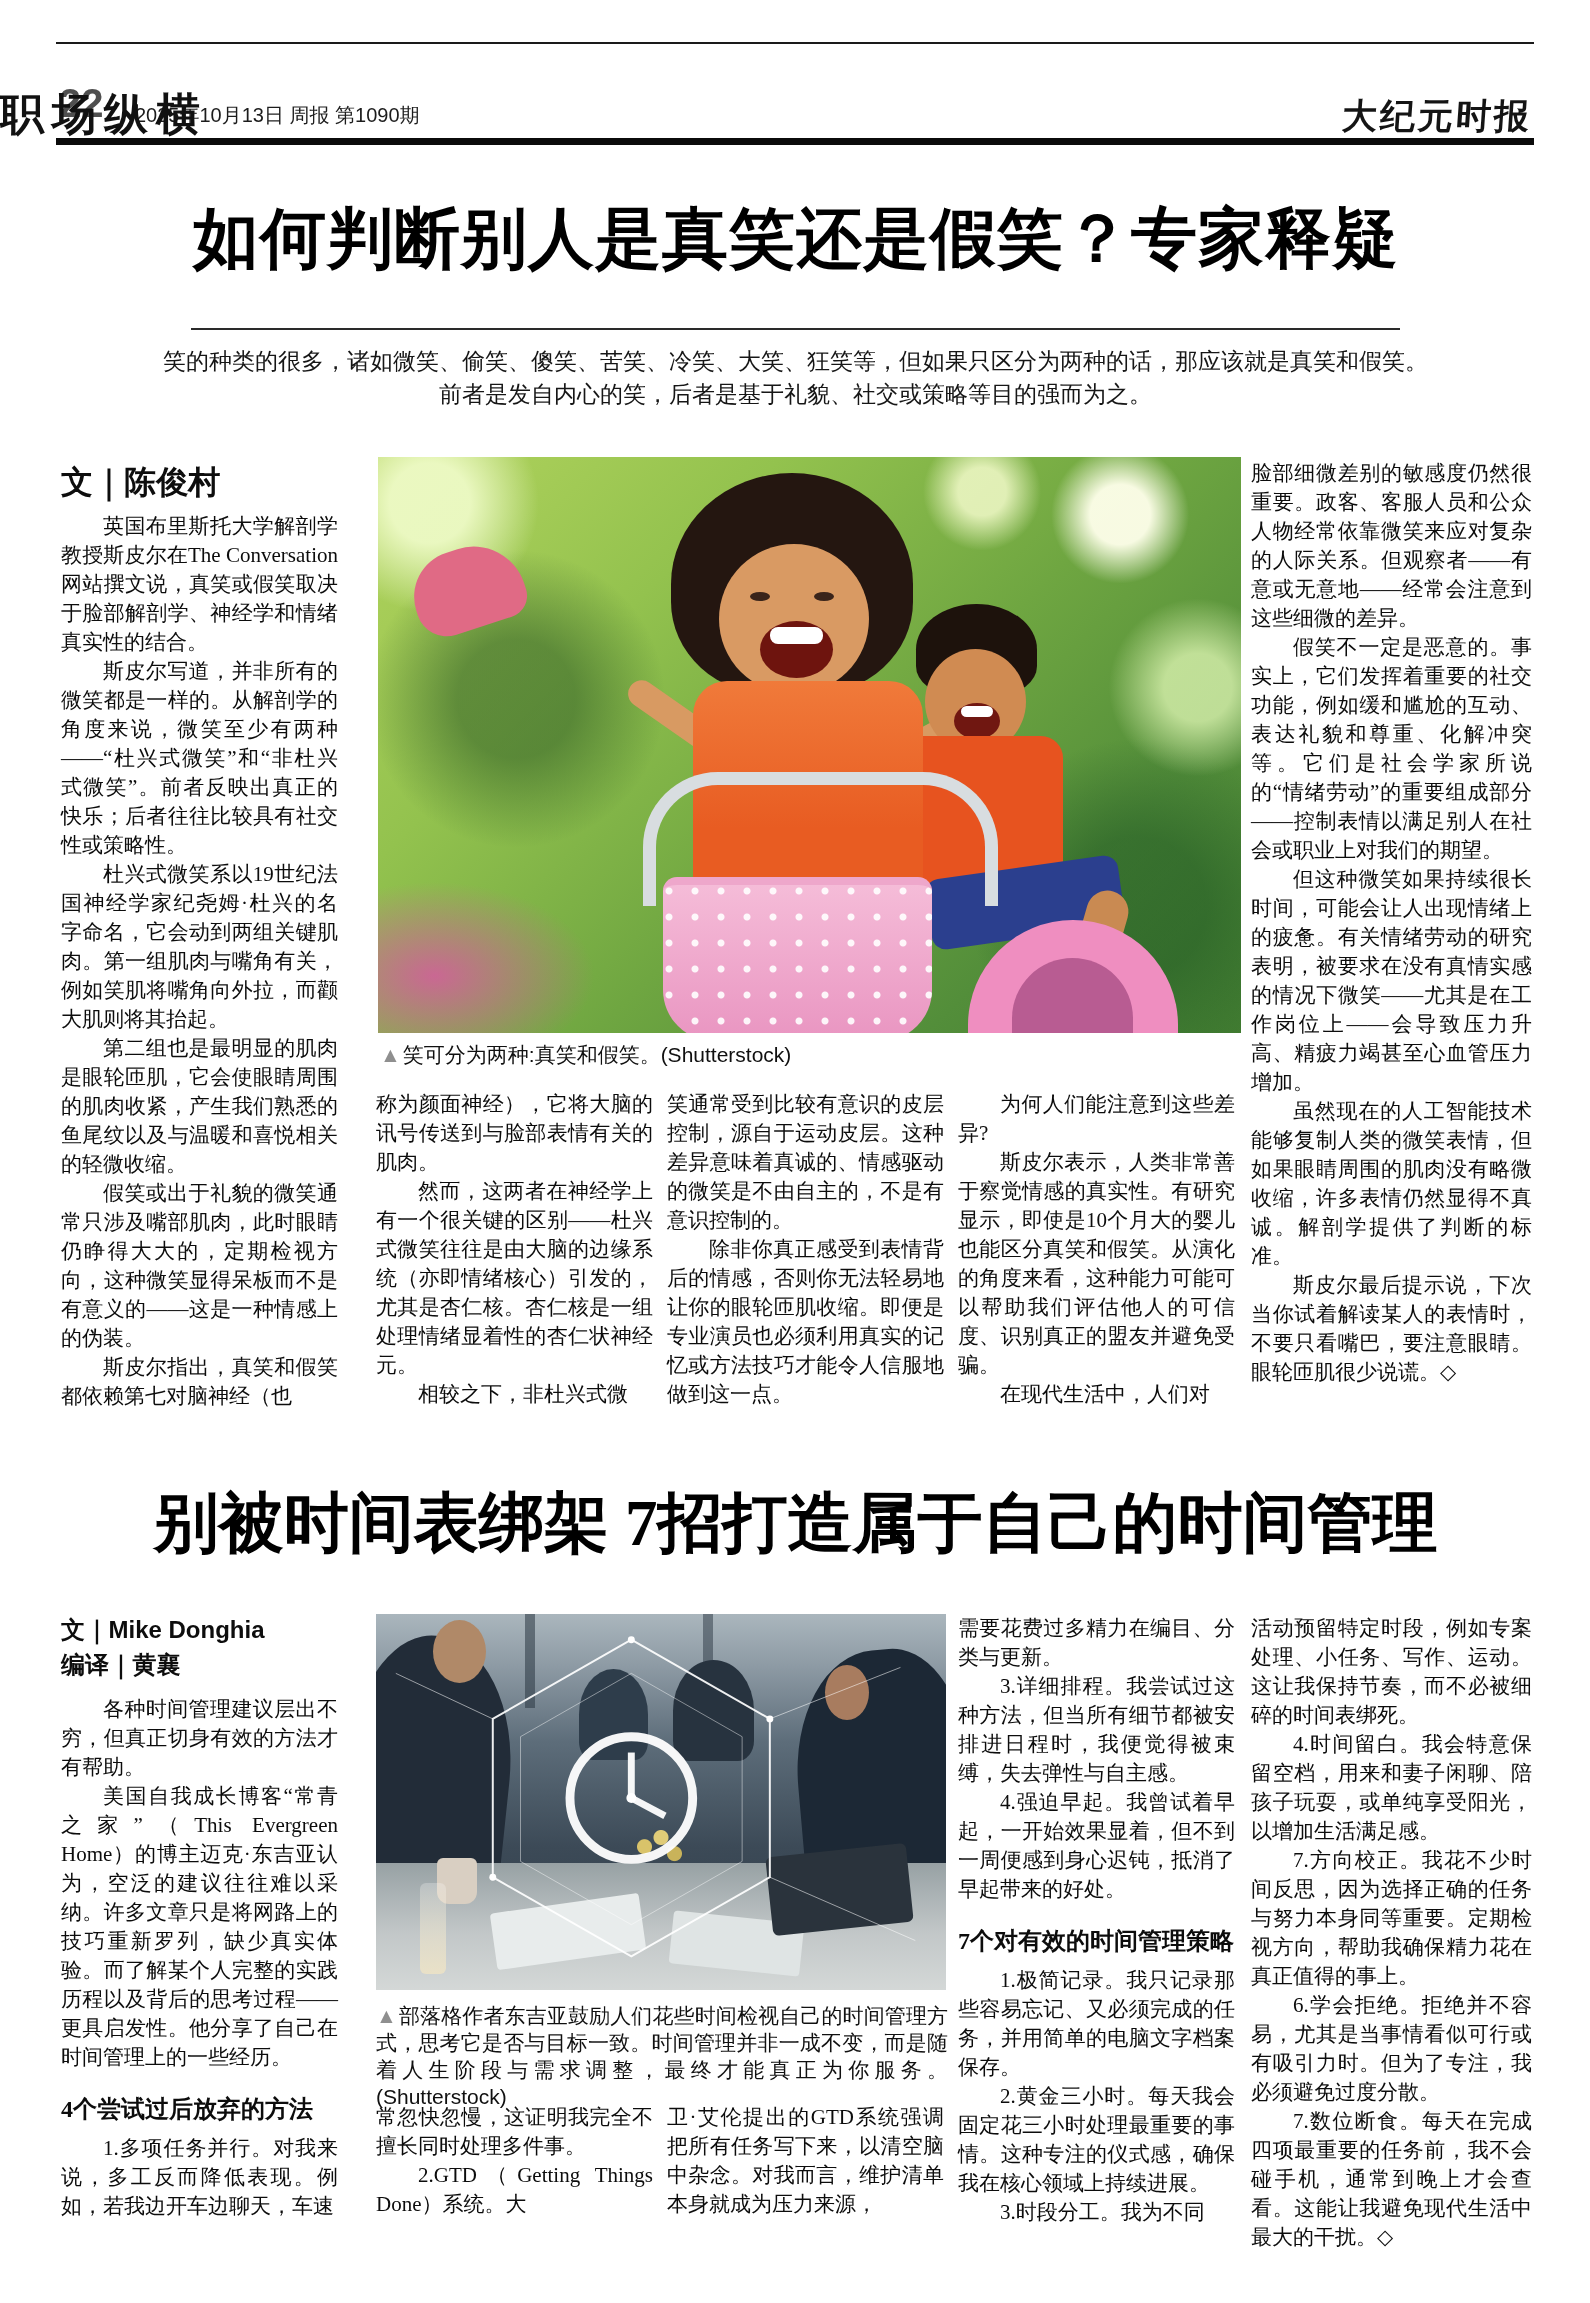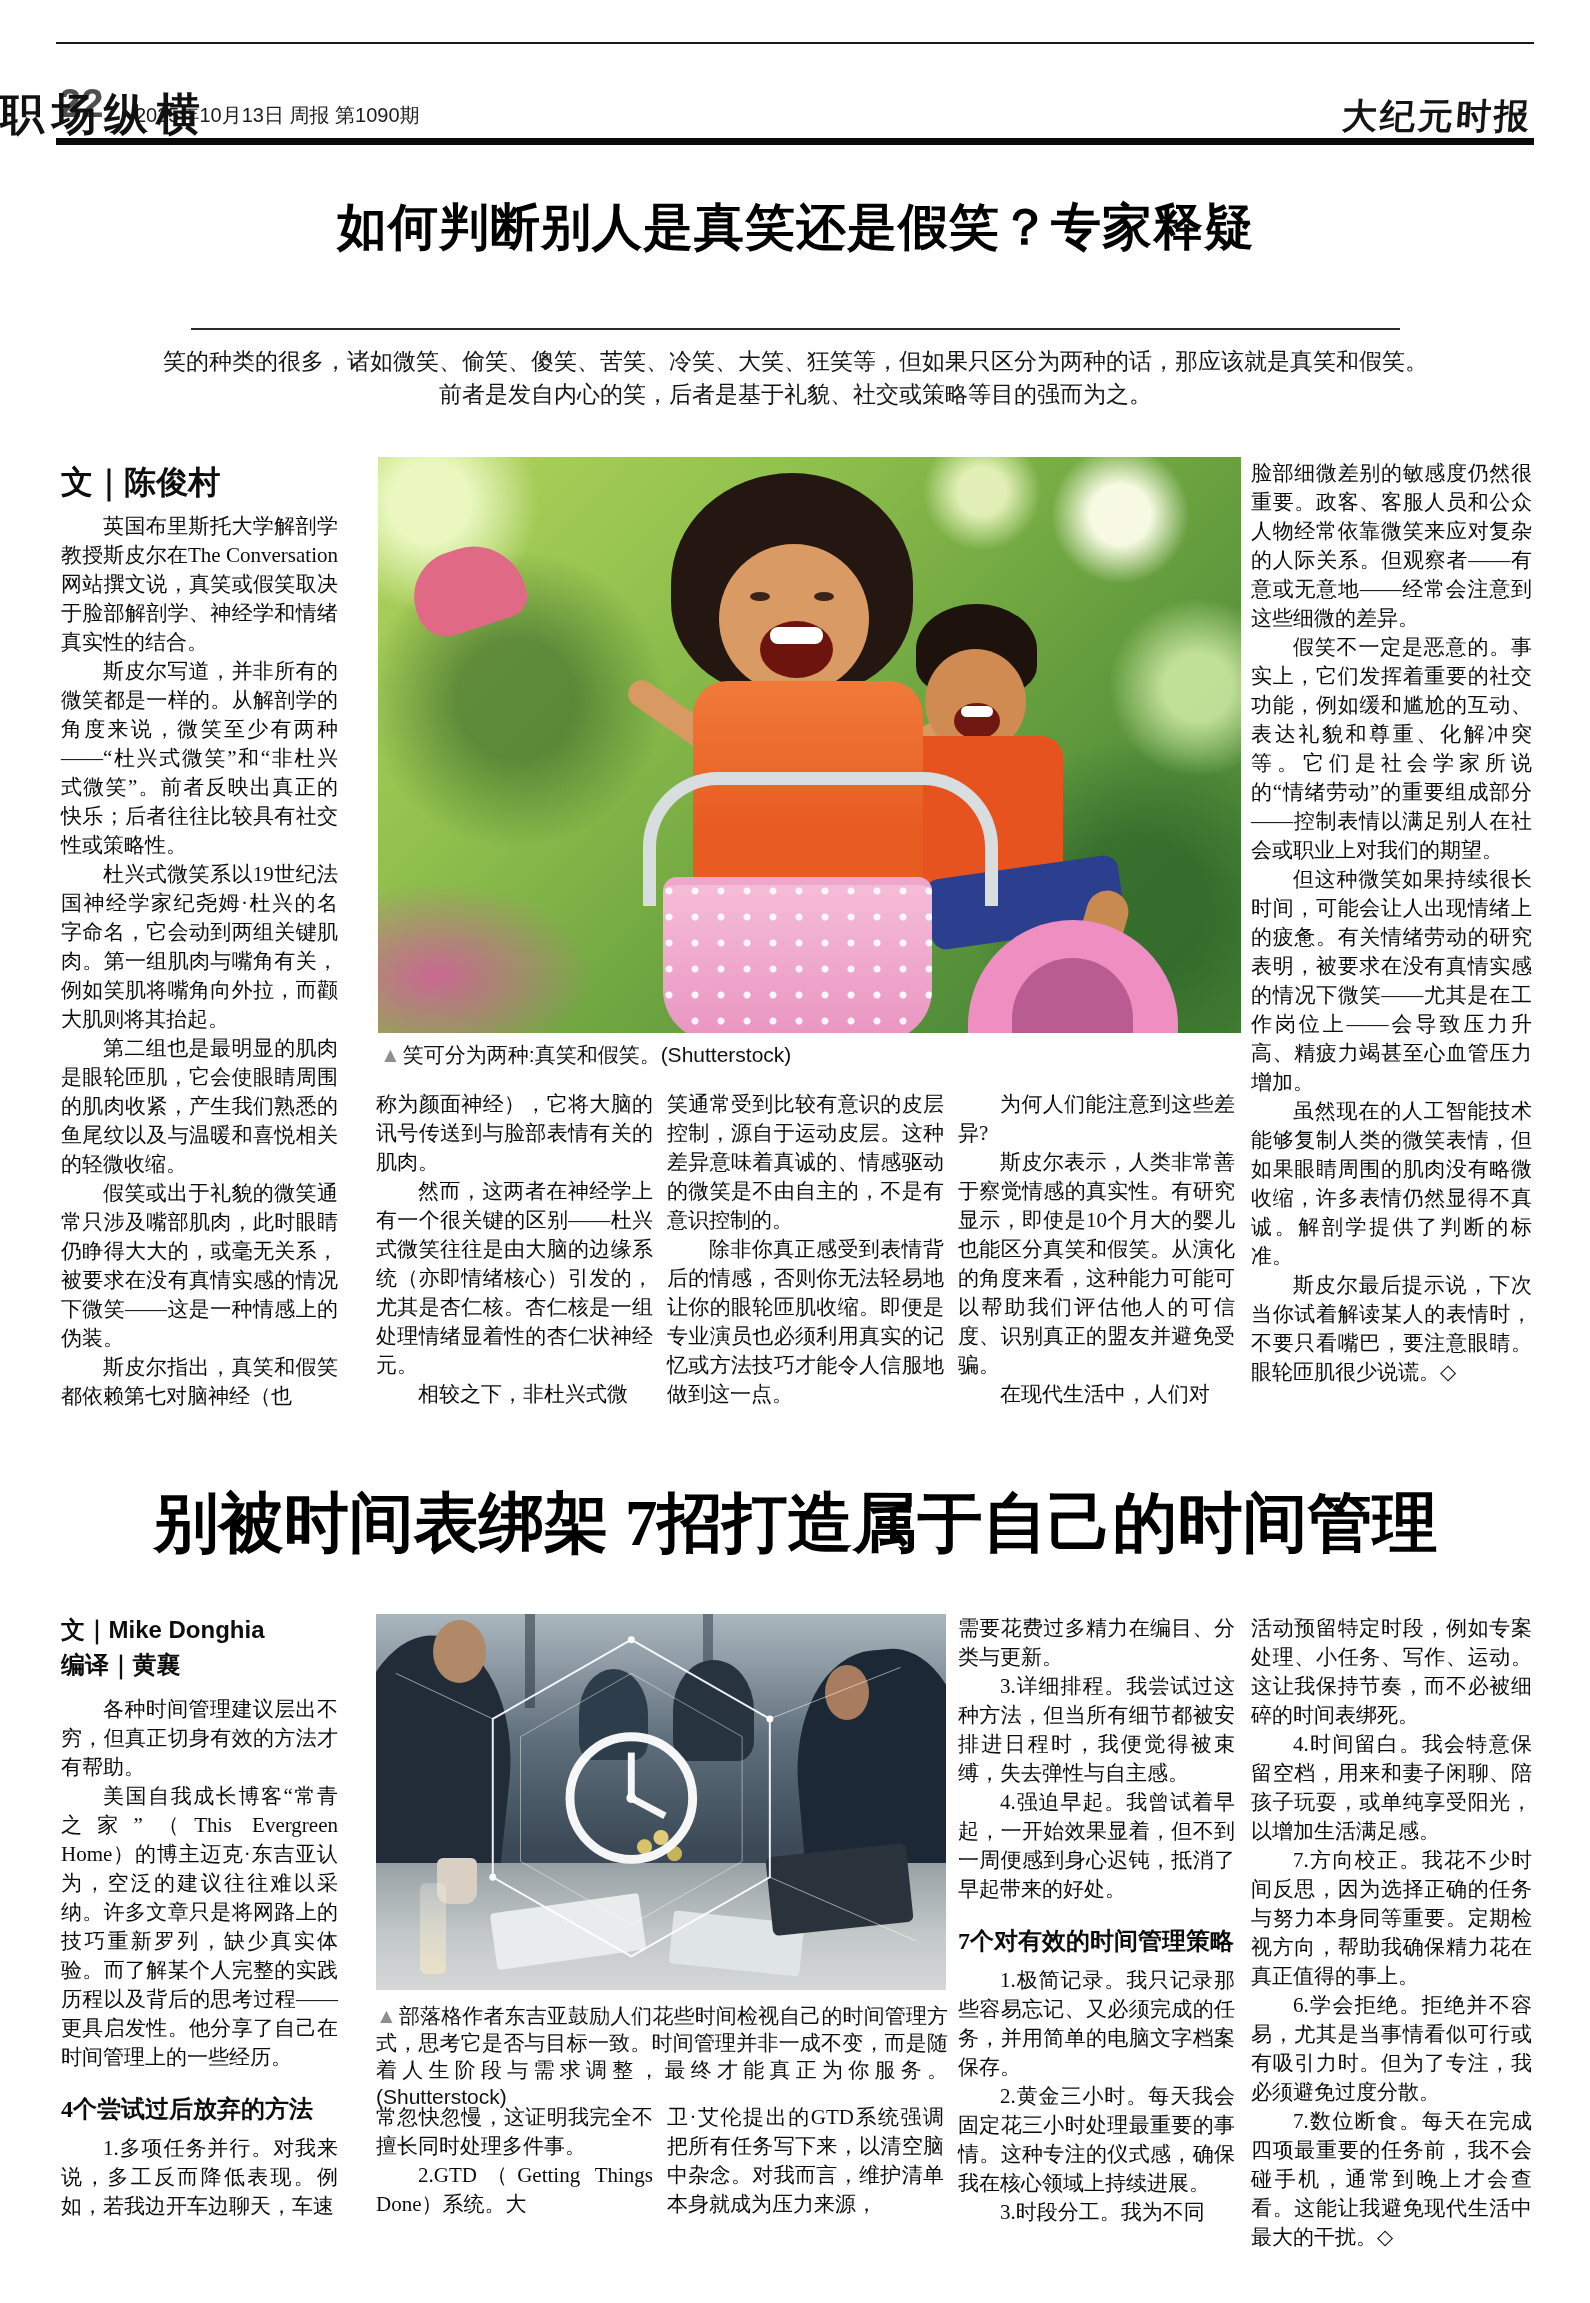--- a/index.html
+++ b/index.html
@@ -13,21 +13,21 @@
            font-size:40px;font-weight:700;color:#4f4f4f;}
   .dateline{left:135px;top:102px;font-family:"Liberation Sans","DejaVu Sans",sans-serif;
             font-size:20px;color:#1c1c1c;}
   .section{left:0;right:0;top:85px;text-align:left;font-family:"Liberation Sans","DejaVu Sans",sans-serif;
            font-size:44px;font-weight:700;letter-spacing:8px;color:#111;}
   .masthead{right:59px;top:93px;font-size:35px;font-weight:900;letter-spacing:3px;color:#141414;
             transform:skewX(-4deg);}
   .rule-thick{left:56px;top:138px;width:1478px;height:7px;background:#0b0b0b;}
 
   
-  .headline1{left:1px;right:0;top:194px;text-align:center;font-weight:900;font-size:50px;
+  .headline1{left:1px;right:0;top:194px;text-align:center;font-weight:900;font-size:66px;
              letter-spacing:1px;color:#000;}
   .deckrule{left:191px;top:328px;width:1209px;height:2px;background:#2a2a2a;}
   .deck{left:0;right:0;top:345px;text-align:center;font-family:"Liberation Sans","DejaVu Sans",sans-serif;
         font-size:23px;line-height:33px;font-weight:500;color:#161616;}
 
   
   .byline{font-family:"Liberation Sans","DejaVu Sans",sans-serif;font-size:32px;font-weight:700;color:#0d0d0d;}
   .bodycol{font-size:21px;line-height:29px;text-align:justify;color:#0c0c0c;}
   .para{margin:0;text-indent:2em;}
   .para.cont{text-indent:0;}
@@ -168,21 +168,21 @@
   </div>
   <div class="ab caption caption1">
     <span class="tri">▲</span><span>笑可分为两种:真笑和假笑。(Shutterstock)</span>
   </div>
 
   <div class="ab bodycol a1c1">
       <p class="para">英国布里斯托大学解剖学教授斯皮尔在The Conversation网站撰文说，真笑或假笑取决于脸部解剖学、神经学和情绪真实性的结合。</p>
       <p class="para">斯皮尔写道，并非所有的微笑都是一样的。从解剖学的角度来说，微笑至少有两种——“杜兴式微笑”和“非杜兴式微笑”。前者反映出真正的快乐；后者往往比较具有社交性或策略性。</p>
       <p class="para">杜兴式微笑系以19世纪法国神经学家纪尧姆·杜兴的名字命名，它会动到两组关键肌肉。第一组肌肉与嘴角有关，例如笑肌将嘴角向外拉，而颧大肌则将其抬起。</p>
       <p class="para">第二组也是最明显的肌肉是眼轮匝肌，它会使眼睛周围的肌肉收紧，产生我们熟悉的鱼尾纹以及与温暖和喜悦相关的轻微收缩。</p>
-      <p class="para">假笑或出于礼貌的微笑通常只涉及嘴部肌肉，此时眼睛仍睁得大大的，或毫无关系，被要求在没有真情实感的情况下微笑——这是一种情感上的伪装。</p>
+      <p class="para">假笑或出于礼貌的微笑通常只涉及嘴部肌肉，此时眼睛仍睁得大大的，定期检视方向，这种微笑显得呆板而不是有意义的——这是一种情感上的伪装。</p>
       <p class="para">斯皮尔指出，真笑和假笑都依赖第七对脑神经（也</p>
     </div>
   <div class="ab bodycol a1c2">
       <p class="para cont">称为颜面神经），它将大脑的讯号传送到与脸部表情有关的肌肉。</p>
       <p class="para">然而，这两者在神经学上有一个很关键的区别——杜兴式微笑往往是由大脑的边缘系统（亦即情绪核心）引发的，尤其是杏仁核。杏仁核是一组处理情绪显着性的杏仁状神经元。</p>
       <p class="para">相较之下，非杜兴式微</p>
     </div>
   <div class="ab bodycol a1c3">
       <p class="para cont">笑通常受到比较有意识的皮层控制，源自于运动皮层。这种差异意味着真诚的、情感驱动的微笑是不由自主的，不是有意识控制的。</p>
       <p class="para">除非你真正感受到表情背后的情感，否则你无法轻易地让你的眼轮匝肌收缩。即便是专业演员也必须利用真实的记忆或方法技巧才能令人信服地做到这一点。</p>

